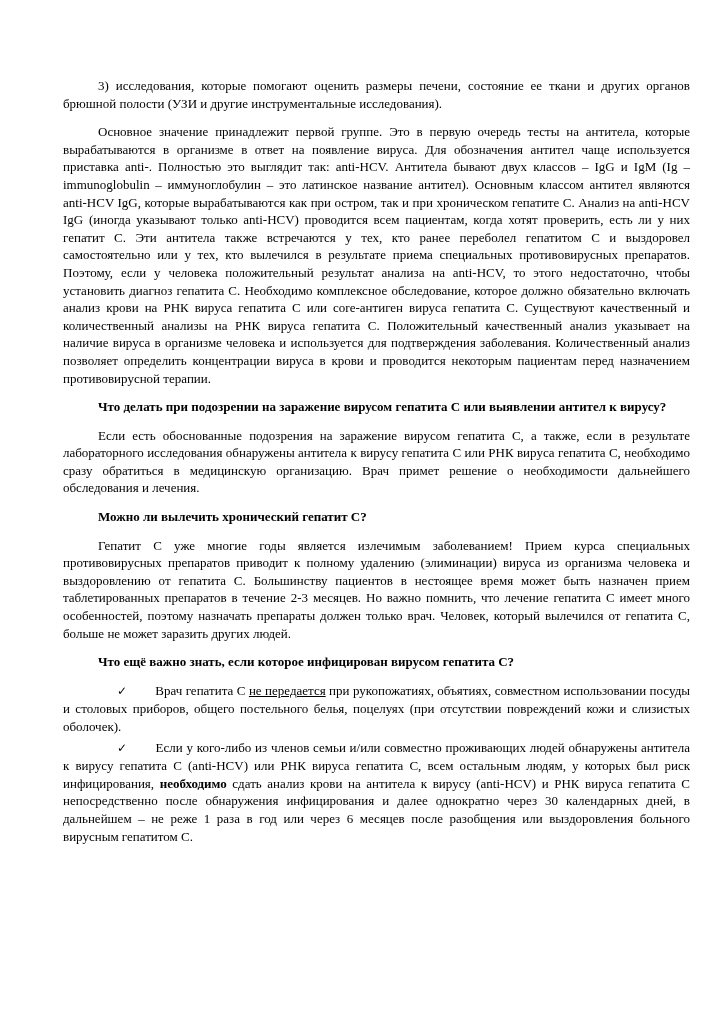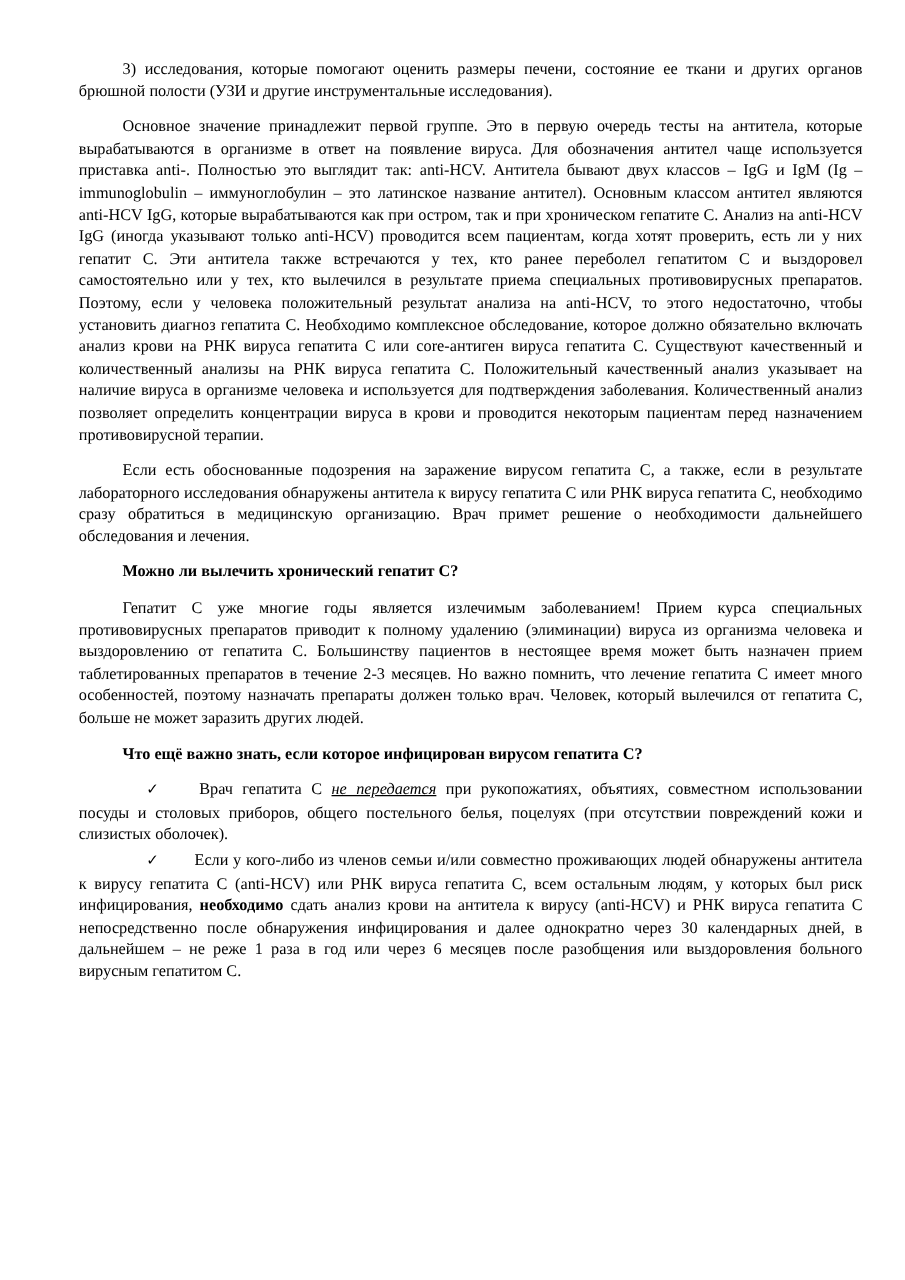--- a/index.html
+++ b/index.html
@@ -9,21 +9,21 @@
   }
   body {
     width: 724px;
     height: 1024px;
     overflow: hidden;
   }
   .page {
     box-sizing: border-box;
     width: 724px;
     height: 844px;
-    padding: 46px 34px 0 63px;
+    padding: 77px 34px 0 63px;
     background: #ffffff;
     color: #000000;
     font-family: "Liberation Serif", "DejaVu Serif", serif;
     font-size: 13px;
     line-height: 17.6px;
     text-align: justify;
   }
   .para {
     margin: 0 0 11px 0;
     text-indent: 35px;
@@ -35,32 +35,33 @@
   }
   .bullet {
     margin: 0 0 3px 0;
     text-indent: 54px;
   }
   .bullet .check {
     font-family: "DejaVu Sans", sans-serif;
     font-size: 12px;
     margin-right: 28px;
   }
-  .seg-underline { text-decoration: underline; font-style: italic; }
+  .seg-underline { text-decoration: underline; }
   .seg-bold { font-weight: bold; }
 </style>
 </head>
 <body>
 
 <div class="page">
 
   <p class="para">3) исследования, которые помогают оценить размеры печени, состояние ее ткани и других органов брюшной полости (УЗИ и другие инструментальные исследования).</p>
 
   <p class="para">Основное значение принадлежит первой группе. Это в первую очередь тесты на антитела, которые вырабатываются в организме в ответ на появление вируса. Для обозначения антител чаще используется приставка anti-. Полностью это выглядит так: anti-HCV. Антитела бывают двух классов – IgG и IgM (Ig – immunoglobulin – иммуноглобулин – это латинское название антител). Основным классом антител являются anti-HCV IgG, которые вырабатываются как при остром, так и при хроническом гепатите С. Анализ на anti-HCV IgG (иногда указывают только anti-HCV) проводится всем пациентам, когда хотят проверить, есть ли у них гепатит С. Эти антитела также встречаются у тех, кто ранее переболел гепатитом С и выздоровел самостоятельно или у тех, кто вылечился в результате приема специальных противовирусных препаратов. Поэтому, если у человека положительный результат анализа на anti-HCV, то этого недостаточно, чтобы установить диагноз гепатита С. Необходимо комплексное обследование, которое должно обязательно включать анализ крови на РНК вируса гепатита С или core-антиген вируса гепатита С. Существуют качественный и количественный анализы на РНК вируса гепатита С. Положительный качественный анализ указывает на наличие вируса в организме человека и используется для подтверждения заболевания. Количественный анализ позволяет определить концентрации вируса в крови и проводится некоторым пациентам перед назначением противовирусной терапии.</p>
 
+  <p class="heading">Что делать при подозрении на заражение вирусом гепатита С или выявлении антител к вирусу?</p>
 
   <p class="para">Если есть обоснованные подозрения на заражение вирусом гепатита С, а также, если в результате лабораторного исследования обнаружены антитела к вирусу гепатита С или РНК вируса гепатита С, необходимо сразу обратиться в медицинскую организацию. Врач примет решение о необходимости дальнейшего обследования и лечения.</p>
 
   <p class="heading">Можно ли вылечить хронический гепатит С?</p>
 
   <p class="para">Гепатит С уже многие годы является излечимым заболеванием! Прием курса специальных противовирусных препаратов приводит к полному удалению (элиминации) вируса из организма человека и выздоровлению от гепатита С. Большинству пациентов в нестоящее время может быть назначен прием таблетированных препаратов в течение 2-3 месяцев. Но важно помнить, что лечение гепатита С имеет много особенностей, поэтому назначать препараты должен только врач. Человек, который вылечился от гепатита С, больше не может заразить других людей.</p>
 
   <p class="heading">Что ещё важно знать, если которое инфицирован вирусом гепатита С?</p>
 
   <p class="bullet">

